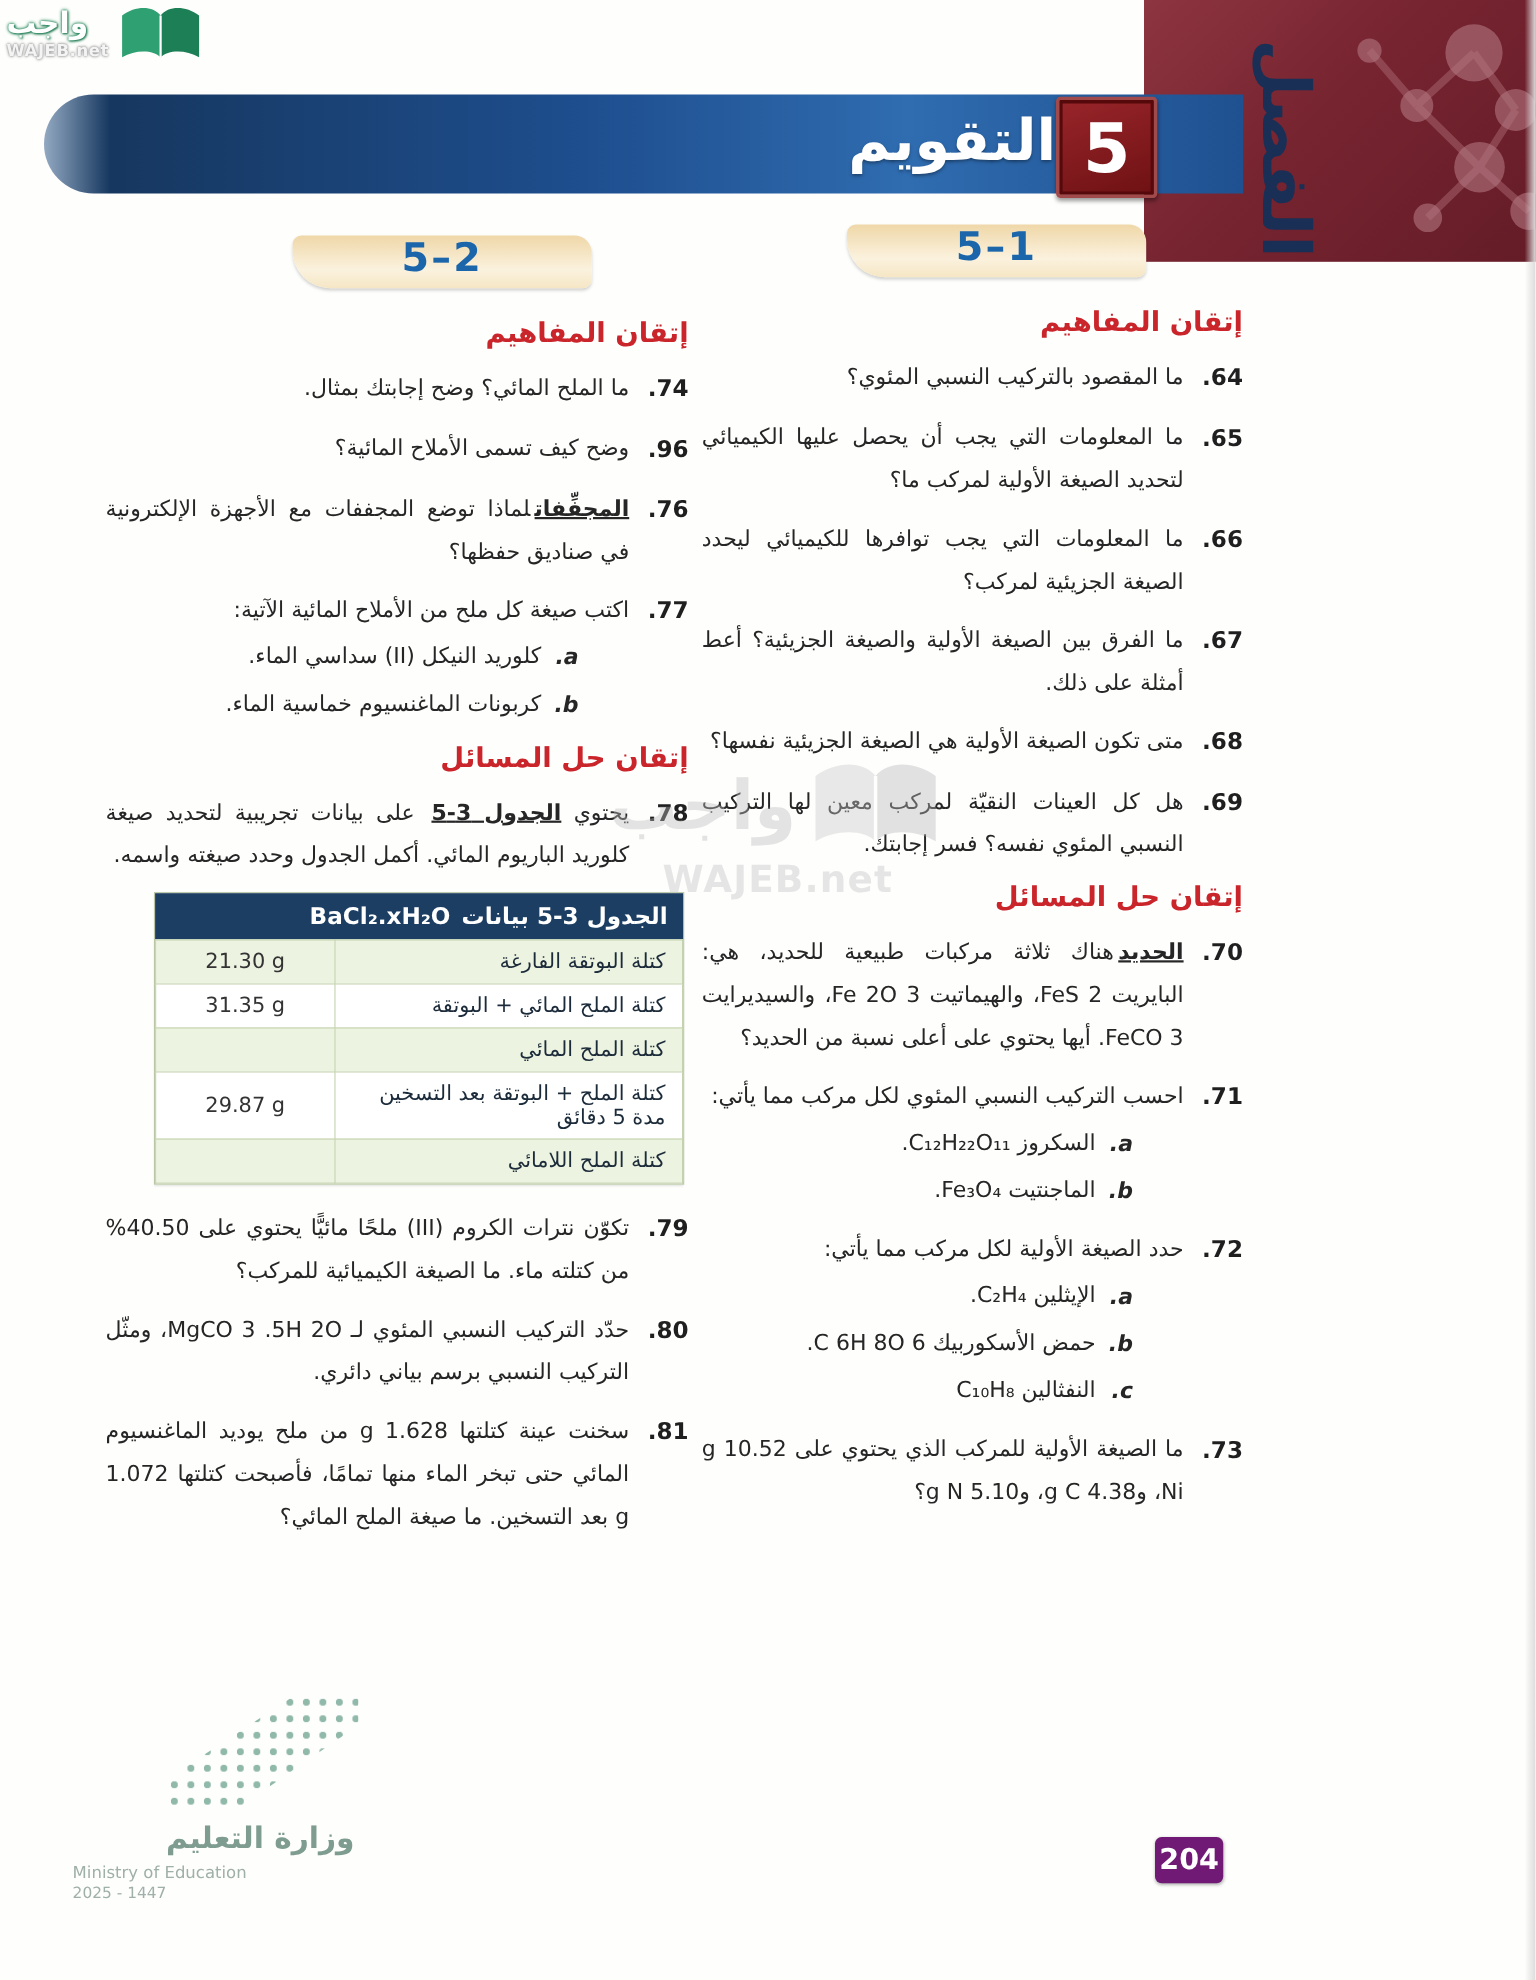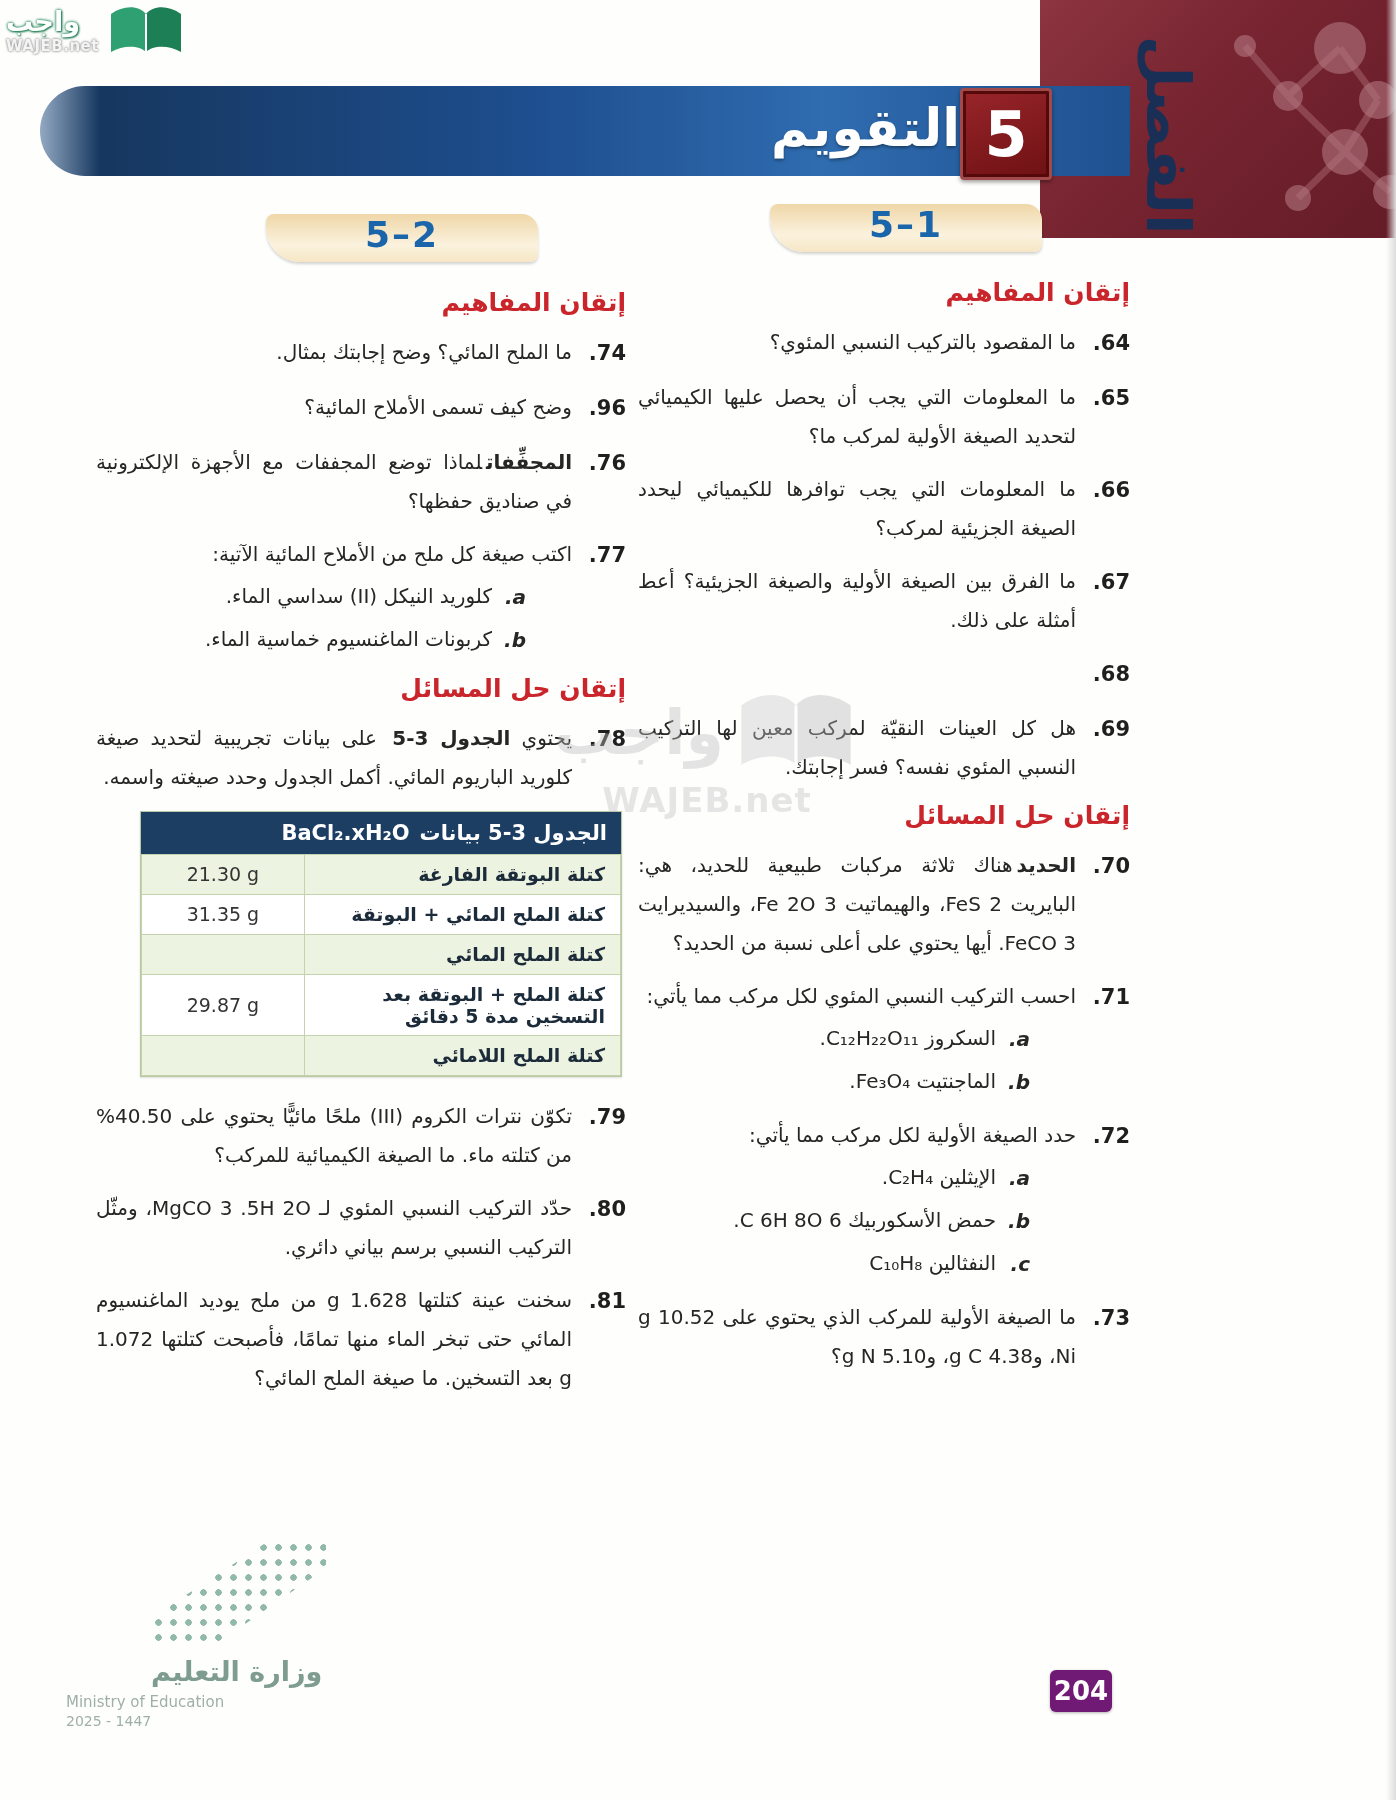--- a/index.html
+++ b/index.html
@@ -85,34 +85,34 @@
     display:flex; align-items:flex-start; justify-content:center;
     box-shadow:0 2px 3px rgba(0,0,0,.18);
   }
   .tab-num { font-size:36px; font-weight:bold; color:#1b65ab; letter-spacing:2px; }
 
   .red-h { color:#c9252b; font-size:25px; font-weight:bold; margin:4px 0 16px; }
 
   .q { display:flex; gap:10px; margin-bottom:14px; }
   .qnum { flex:0 0 44px; font-weight:bold; font-size:21px; color:#1f1f1f; text-align:right; line-height:1.95; }
   .qtext { flex:1; font-size:20px; line-height:1.95; text-align:justify; }
-  .qlead { font-weight:bold; margin-left:4px; }
+  .qlead { font-weight:bold; margin-left:4px;text-decoration:underline; }
   .subq { display:flex; gap:10px; padding-right:46px; margin-top:4px; }
   .sletter { flex:0 0 24px; font-weight:bold; font-style:italic; font-size:20px; }
   .stext { font-size:20px; line-height:1.8; }
 
   
   .tbl { margin:10px 4px 20px 44px; border:1px solid #b9c7a4; box-shadow:0 1px 2px rgba(0,0,0,.12); }
   .tbl-head {
     background:#1c3e63; color:#fff; display:flex; align-items:center; gap:10px;
     padding:9px 14px; font-weight:bold; font-size:21px;
   }
   .tbl table { width:100%; border-collapse:collapse; }
   .tbl td { border:1px solid #c4d2ae; font-size:19px; padding:8px 15px; height:40px; }
-  .tbl td.lbl { width:66%; font-weight:bold; color:#1c2b3a; text-align:right; }
+  .tbl td.lbl { width:66%; font-weight:normal; color:#1c2b3a; text-align:right; }
   .tbl td.val { text-align:center; direction:ltr; color:#333; }
   .tbl tr:nth-child(odd) { background:#edf3e1; }
   .tbl tr:nth-child(even) { background:#ffffff; }
 
   
   .moe { position:absolute; left:66px; top:1540px; width:260px; z-index:2; }
   .moe-dots {
     width:175px; height:108px; margin-left:4px;
     background-image:radial-gradient(circle,#8ab5a6 3px,transparent 3.5px);
     background-size:15px 15px;
@@ -211,20 +211,21 @@
     <p class="qtext"><span>ما المعلومات التي يجب توافرها للكيميائي ليحدد الصيغة الجزيئية لمركب؟</span></p>
   </div>
 
   <div class="q">
     <span class="qnum">67.</span>
     <p class="qtext"><span>ما الفرق بين الصيغة الأولية والصيغة الجزيئية؟ أعط أمثلة على ذلك.</span></p>
   </div>
 
   <div class="q">
     <span class="qnum">68.</span>
+    <p class="qtext"><span>متى تكون الصيغة الأولية هي الصيغة الجزيئية نفسها؟</span></p>
   </div>
 
   <div class="q">
     <span class="qnum">69.</span>
     <p class="qtext"><span>هل كل العينات النقيّة لمركب معين لها التركيب النسبي المئوي نفسه؟ فسر إجابتك.</span></p>
   </div>
 
   <div class="red-h">إتقان حل المسائل</div>
 
   <div class="q">

